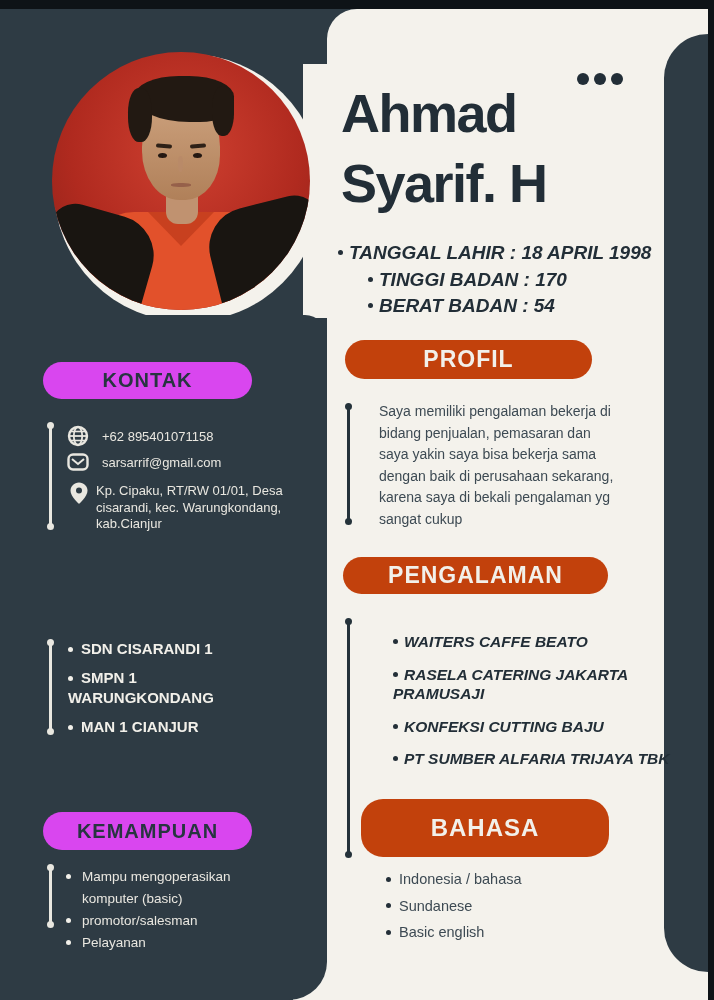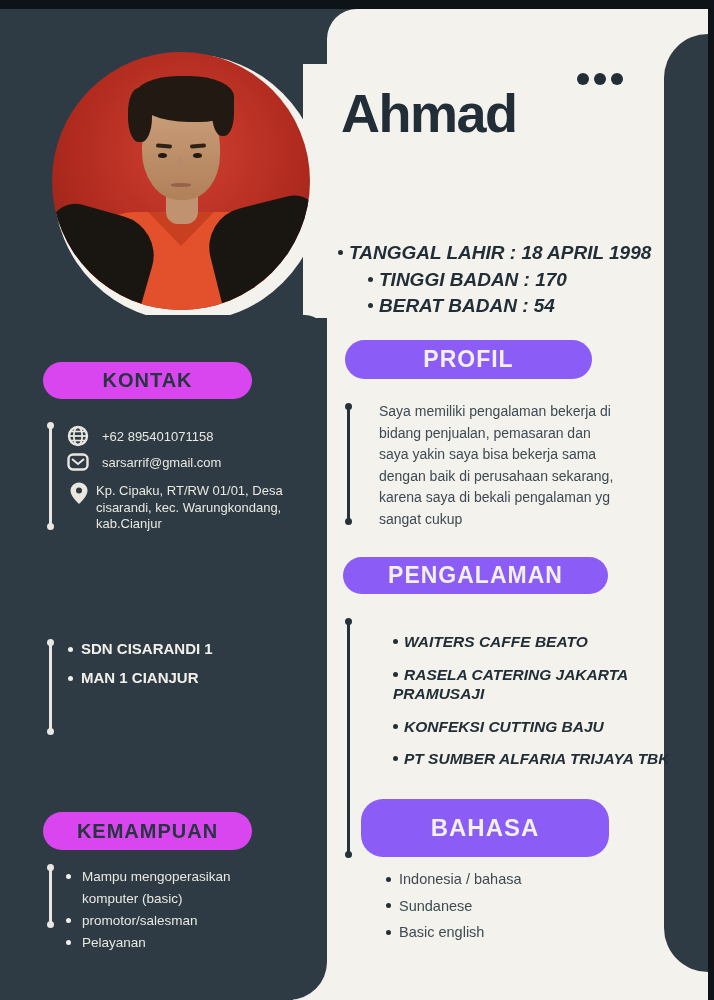--- a/index.html
+++ b/index.html
@@ -40,21 +40,21 @@
   .ph-brow.l{left:104px;transform:rotate(4deg);} .ph-brow.r{left:138px;transform:rotate(-4deg);}
   .ph-eye{width:9px;height:5px;background:#241812;border-radius:50%;top:101px;}
   .ph-eye.l{left:106px;} .ph-eye.r{left:141px;}
   .ph-nose{left:126px;top:104px;width:5px;height:16px;background:#b98a68;border-radius:40%;}
   .ph-mouth{left:119px;top:131px;width:20px;height:4px;background:#96604a;border-radius:40%;}
 
   
   .pill{position:absolute;display:flex;align-items:center;justify-content:center;
         border-radius:22px;font-weight:bold;letter-spacing:1px;}
   .pill-light{background:#d946ef;color:#273540;}
-  .pill-dark{background:#8b5cf6;color:#f2f0ea;}
+  .pill-dark{background:#c2410c;color:#f2f0ea;}
   .accent{position:absolute;width:3px;background:#e9e7e0;}
   .accent.dk{background:#24323a;}
   .accent:before,.accent:after{content:"";position:absolute;left:-2px;width:7px;height:7px;
         border-radius:50%;background:inherit;}
   .accent:before{top:-4px;} .accent:after{bottom:-4px;}
   .dot{display:inline-block;width:5px;height:5px;border-radius:50%;vertical-align:middle;
        margin-right:8px;position:relative;top:-1px;}
   .dot.cream{background:#f2f0ea;} .dot.ink{background:#232f38;}
 
   
@@ -158,35 +158,37 @@
 
   <svg class="contact-icon ci-3" viewBox="0 0 24 24">
     <path d="M12 1.5 C7.2 1.5 3.5 5.2 3.5 9.8 C3.5 15.5 12 23 12 23 C12 23 20.5 15.5 20.5 9.8 C20.5 5.2 16.8 1.5 12 1.5 Z" fill="#e9e7e0"></path>
     <circle cx="12" cy="9.6" r="3" fill="#2e3b44"></circle>
   </svg>
   <div class="contact-text ct-addr">Kp. Cipaku, RT/RW 01/01, Desa cisarandi, kec. Warungkondang, kab.Cianjur</div>
 
   <div class="accent acc-pend"></div>
   <ul class="edu-list">
     <li><span class="dot cream"></span><span>SDN CISARANDI 1</span></li>
+    <li><span class="dot cream"></span><span>SMPN 1 WARUNGKONDANG</span></li>
     <li><span class="dot cream"></span><span>MAN 1 CIANJUR</span></li>
   </ul>
 
   <div class="pill pill-light kemampuan-pill">
     <span>KEMAMPUAN</span>
   </div>
   <div class="accent acc-kem"></div>
   <ul class="skill-list">
     <li><span class="dot cream"></span><span>Mampu mengoperasikan komputer (basic)</span></li>
     <li><span class="dot cream"></span><span>promotor/salesman</span></li>
     <li><span class="dot cream"></span><span>Pelayanan</span></li>
   </ul>
 
   <div class="name">
     <div>Ahmad</div>
+    <div>Syarif. H</div>
   </div>
   <div class="name-dots">
     <span></span>
       <span></span>
       <span></span>
   </div>
 
   <div class="details">
     <div><span class="dot ink"></span><span>TANGGAL LAHIR : 18 APRIL 1998</span></div>
     <div class="ind"><span class="dot ink"></span><span>TINGGI BADAN : 170</span></div>

